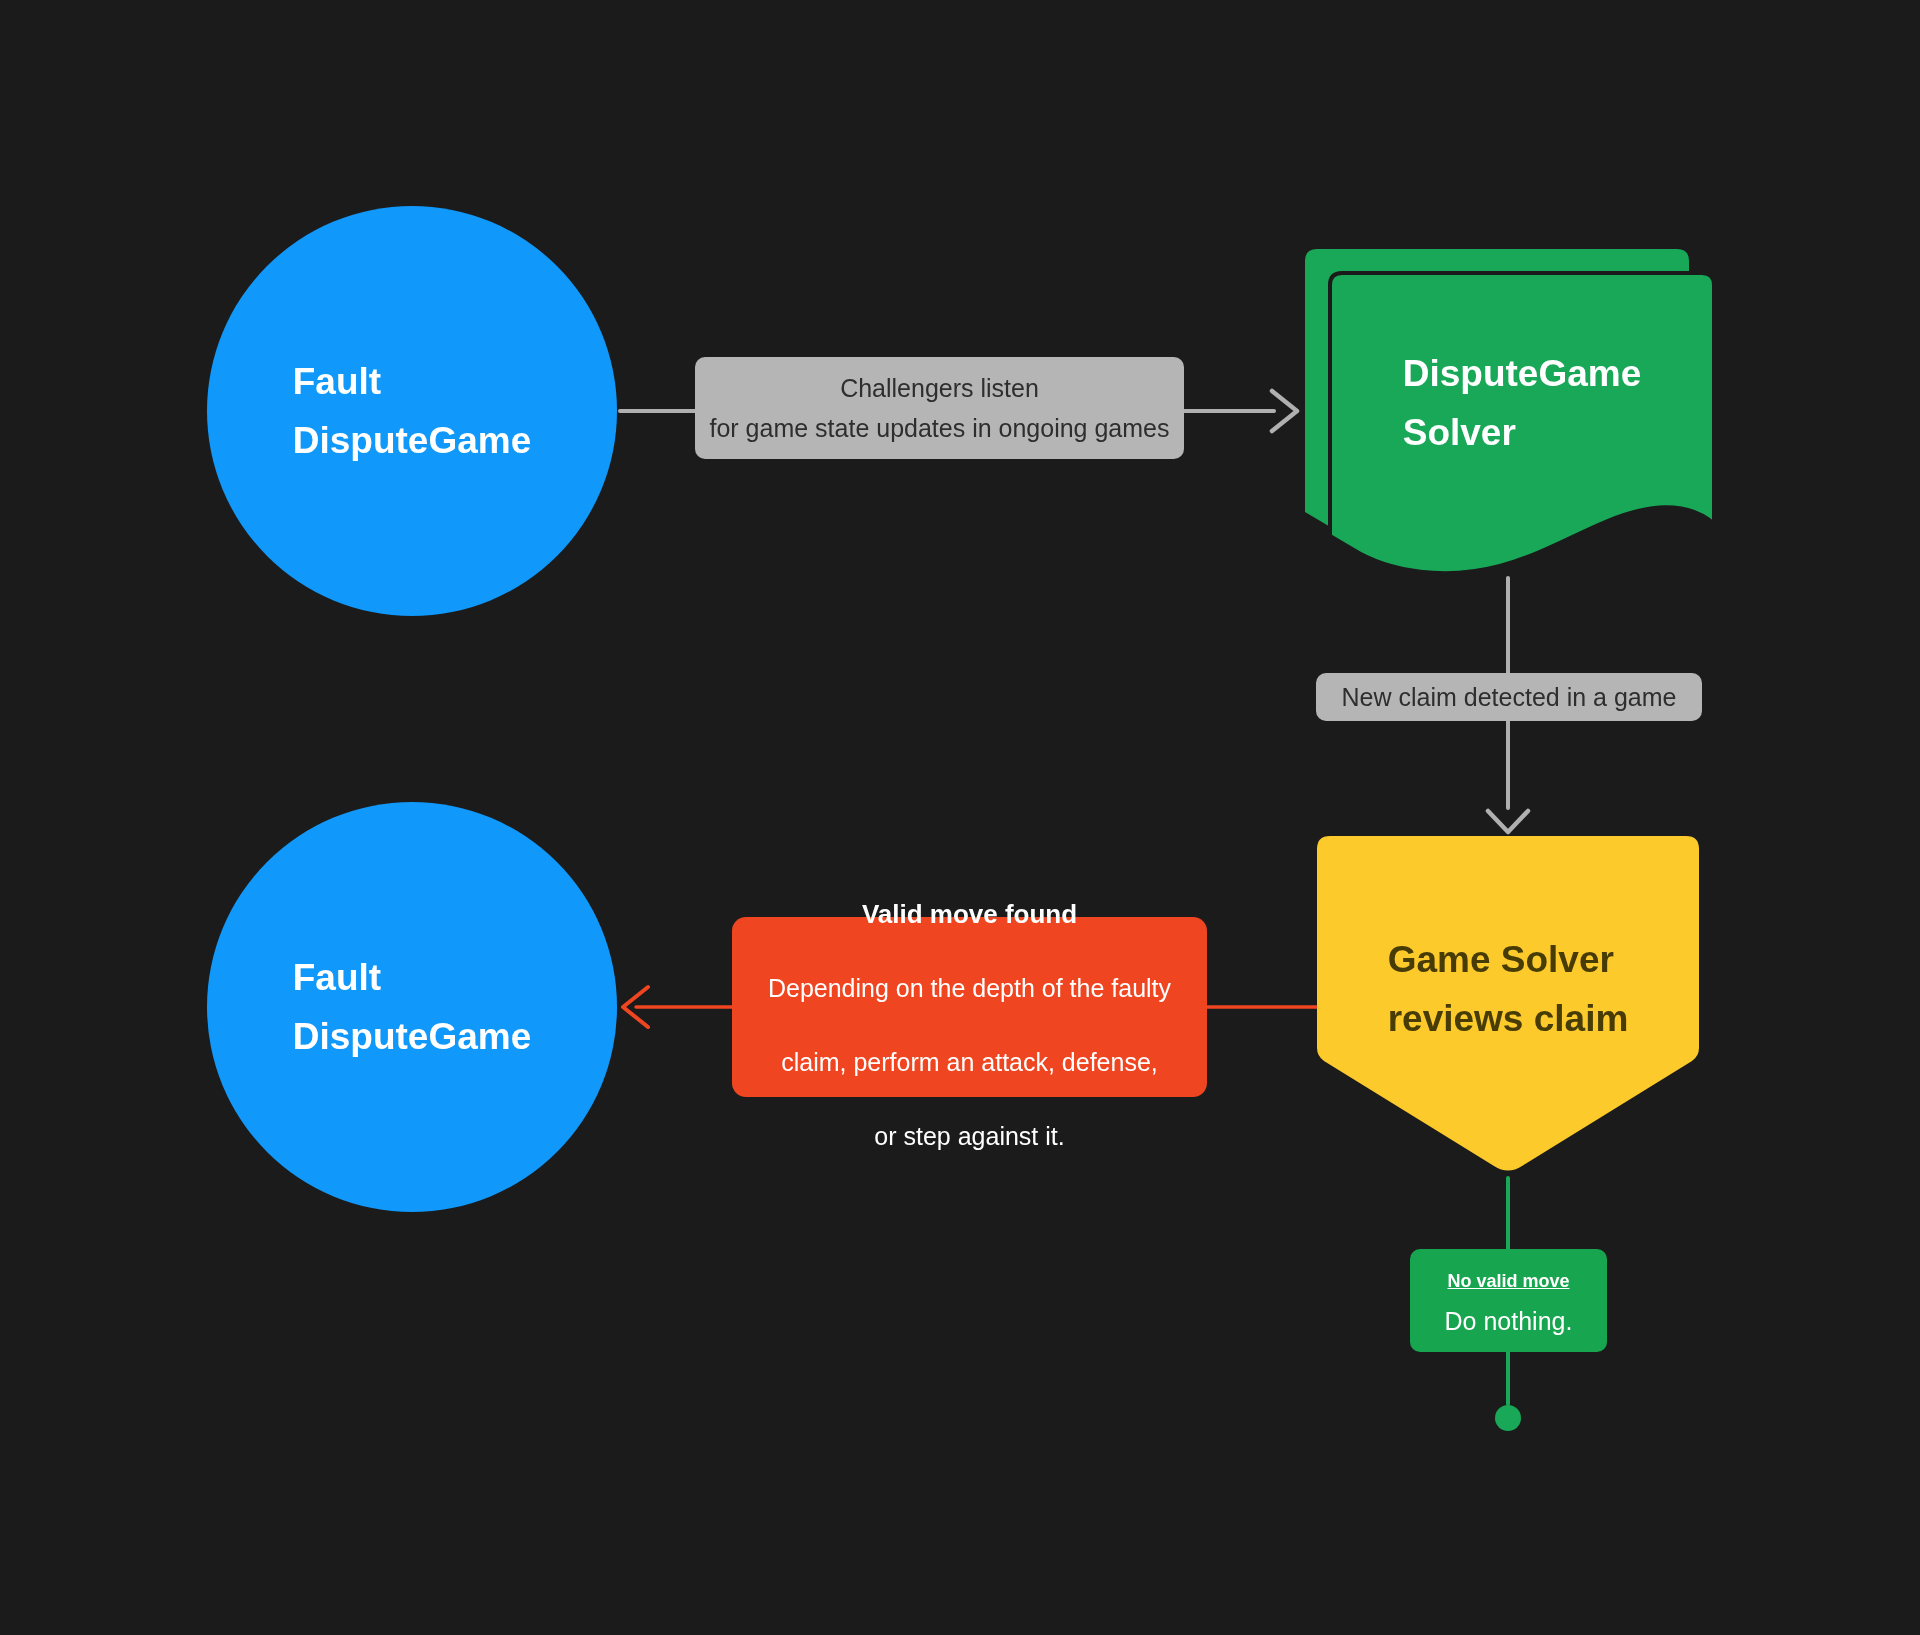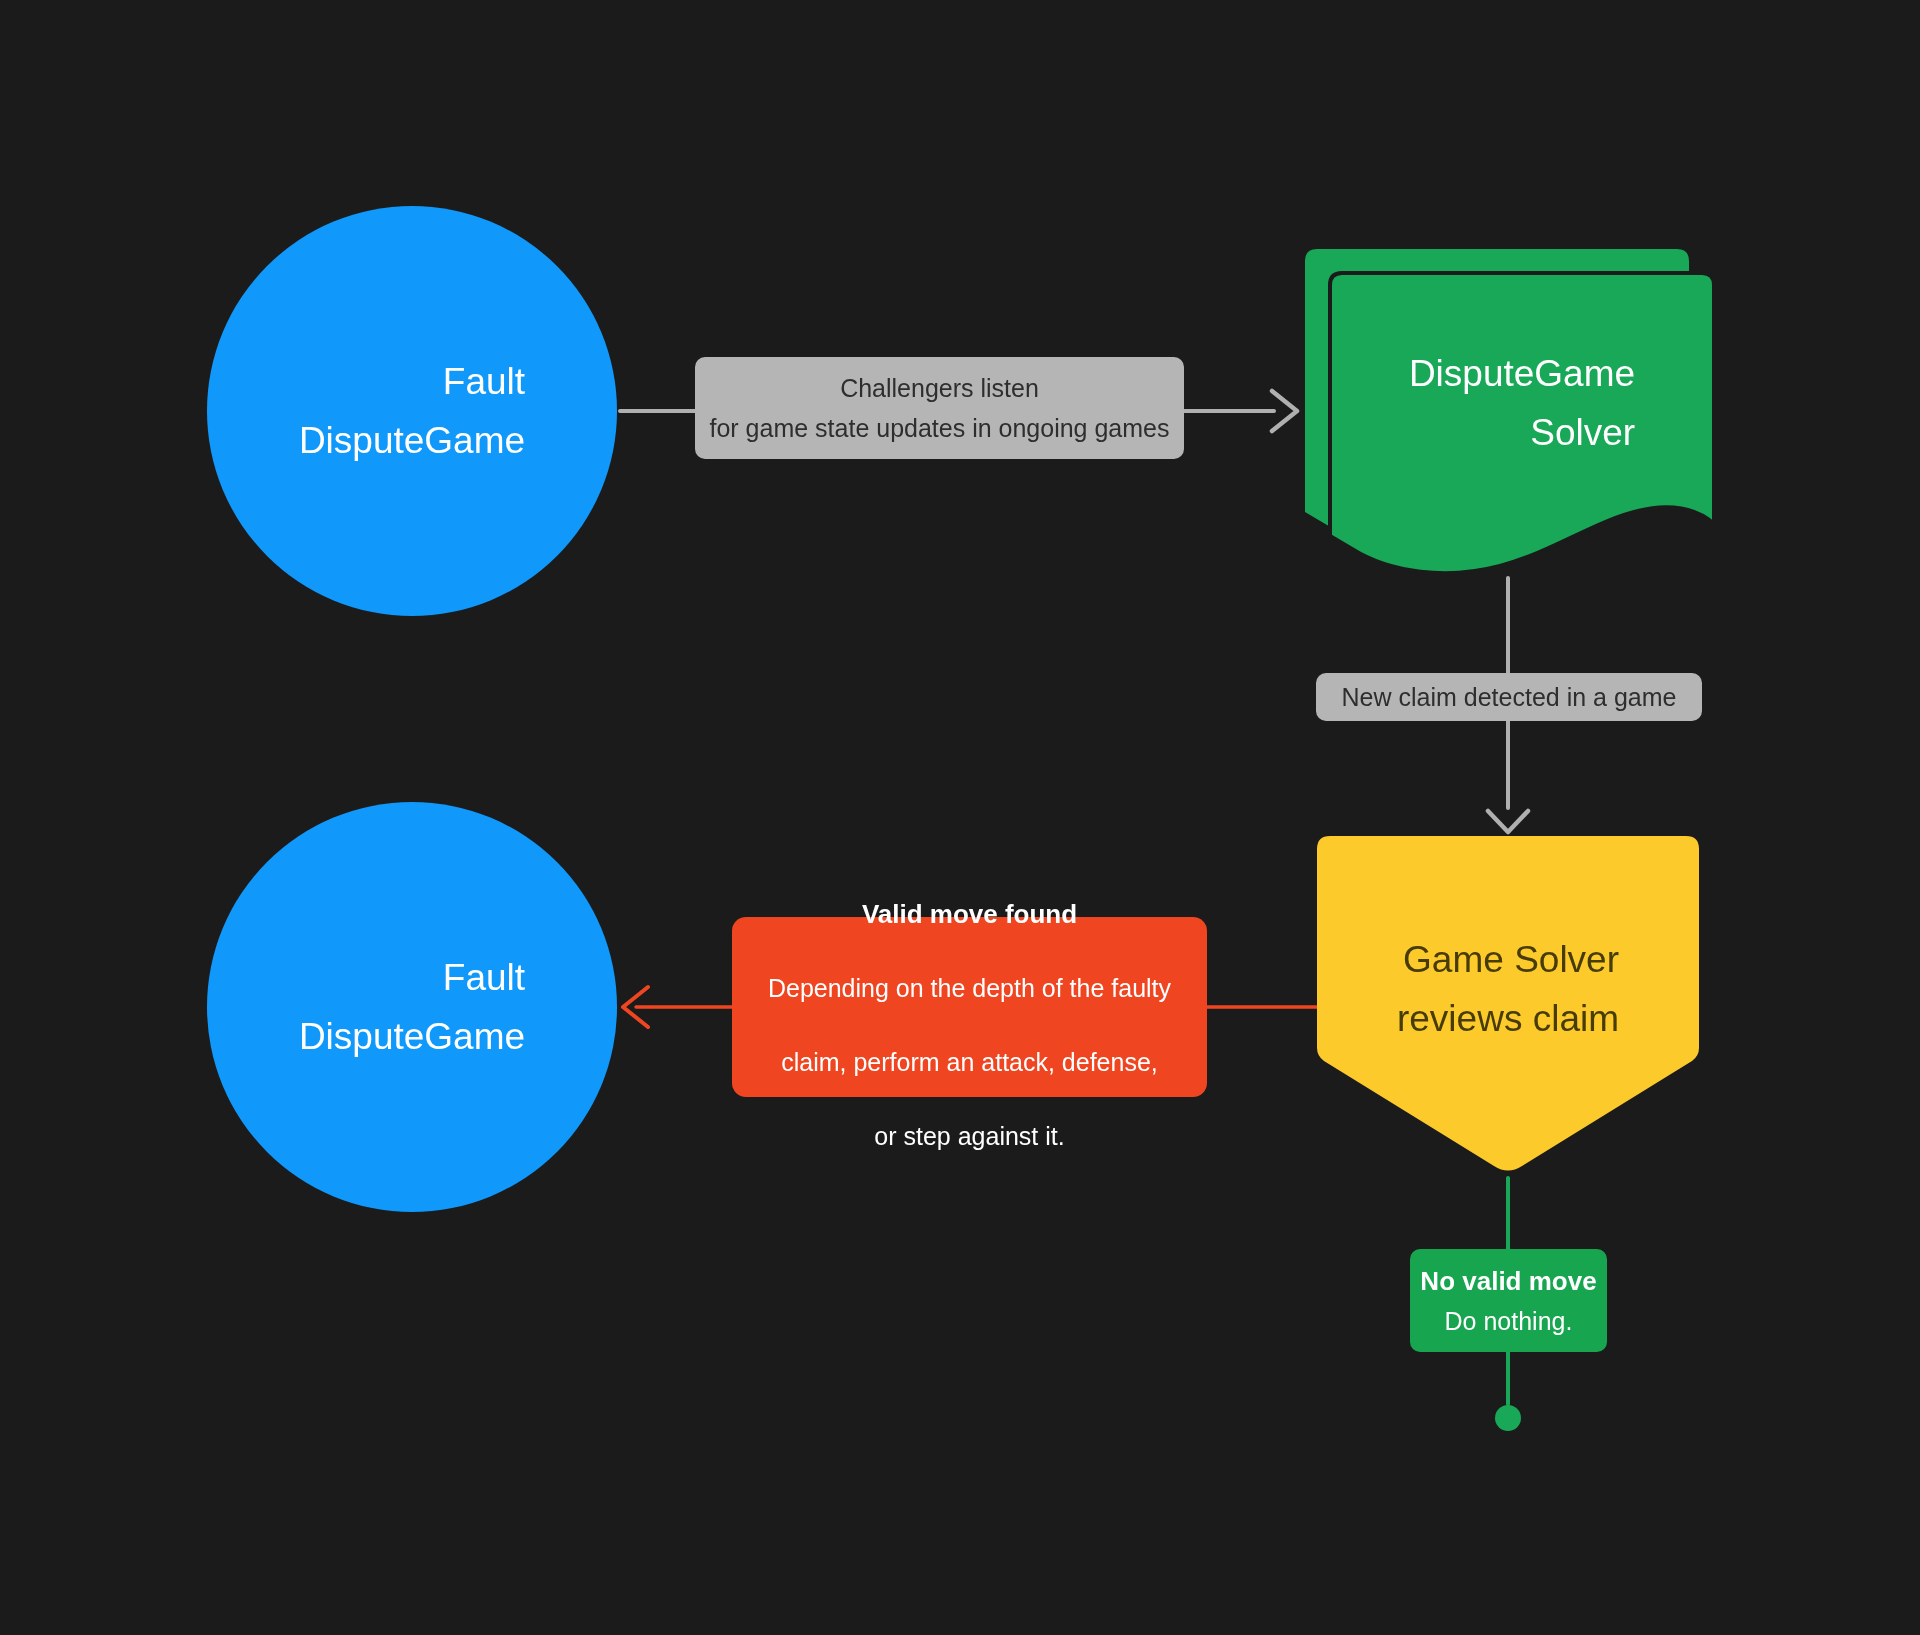--- a/index.html
+++ b/index.html
@@ -13,22 +13,22 @@
   .abs{position:absolute;}
   svg.layer{position:absolute;left:0;top:0;width:1920px;height:1635px;}
 
   .circle-node{
     width:410px;height:410px;border-radius:50%;
     background:#1098fa;
     display:flex;flex-direction:column;align-items:center;justify-content:center;
     text-align:center;
   }
   .node-label{
-    color:#ffffff;font-size:37px;line-height:59px;font-weight:400;
-    text-align:right;white-space:nowrap;
+    color:#ffffff;font-size:37px;line-height:59px;font-weight:700;
+    text-align:left;white-space:nowrap;
   }
   .node-label span{display:block;}
   .overlay-label{
     display:flex;flex-direction:column;align-items:center;justify-content:center;
     text-align:center;
   }
   .yellow-text{color:#473b06;}
   .gray-label{
     background:#b5b5b5;border-radius:10px;
     color:#2e2e2e;font-size:25px;line-height:40px;
@@ -43,21 +43,21 @@
     text-align:center;white-space:nowrap;
   }
   .red-box .title{font-weight:bold;font-size:26px;}
   .red-box span{display:block;margin-top:36px;}
   .green-box{
     background:#17a54f;border-radius:10px;
     color:#ffffff;font-size:25px;line-height:40px;
     display:flex;flex-direction:column;align-items:center;justify-content:center;
     text-align:center;white-space:nowrap;
   }
-  .green-box .title{font-weight:bold;font-size:26px;}
+  .green-box .title{font-weight:bold;font-size:18px;text-decoration:underline;}
   .green-box span{display:block;}
 </style>
 </head>
 <body>
 
 <div class="canvas">
 
   <svg class="layer" viewBox="0 0 1920 1635">
 
     <line x1="620" y1="411" x2="1274" y2="411" stroke="#b0b0b0" stroke-width="4" stroke-linecap="round"></line>

